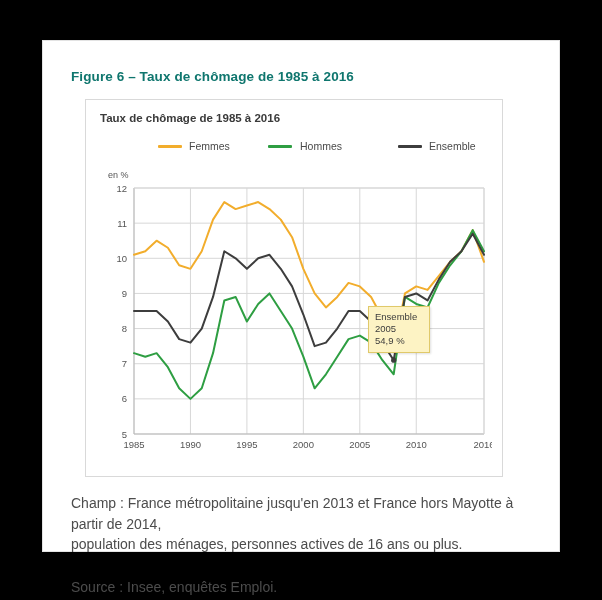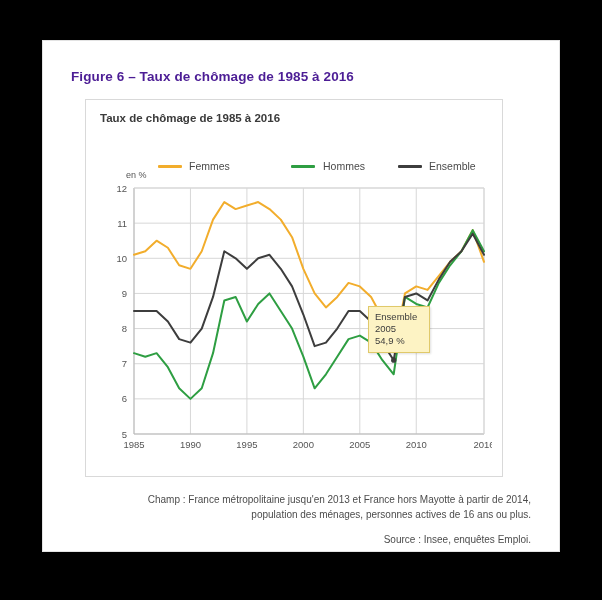--- a/index.html
+++ b/index.html
@@ -20,21 +20,21 @@
     left: 42px; top: 40px;
     width: 518px; height: 512px;
     background: #ffffff;
     border: 1px solid #e3e3e3;
   }
   .fig-title {
     position: absolute;
     left: 28px; top: 28px;
     font-size: 13.5px;
     font-weight: bold;
-    color: #4c1d95;
+    color: #0f766e;
     letter-spacing: 0.1px;
   }
   .chart-box {
     position: absolute;
     left: 42px; top: 58px;
     width: 418px; height: 378px;
     background: #ffffff;
     border: 1px solid #d9d9d9;
     padding-left: 39px;
   }
@@ -51,39 +51,38 @@
     width: 392px;
     height: 20px;
   }
   .legend-item {
     position: absolute;
     display: flex;
     align-items: center;
     gap: 7px;
     font-size: 10.5px;
     color: #4a4a4a;
-    margin-top: 20px;
   }
   .legend-item:nth-child(1) { left: 58px; }
-  .legend-item:nth-child(2) { left: 191px; gap: 8px; }
+  .legend-item:nth-child(2) { left: 168px; gap: 8px; }
   .legend-item:nth-child(3) { left: 298px; }
   .legend-swatch {
     display: inline-block;
     width: 24px;
     height: 3px;
     border-radius: 1px;
   }
   .plot-wrap {
     position: absolute;
     left: 14px; top: 70px;
     width: 392px; height: 290px;
   }
   .unit-label {
     position: absolute;
-    left: 26px; top: 0px;
+    left: 8px; top: 0px;
     font-size: 9px;
     color: #555;
   }
   svg.plot { position: absolute; left: 0; top: 0; }
   .tooltip {
     position: absolute;
     left: 268px; top: 136px;
     width: 62px;
     padding: 4px 5px 5px 6px;
     background: #fdf3c4;
@@ -91,26 +90,25 @@
     font-size: 9.5px;
     line-height: 1.28;
     color: #3c3c3c;
     box-shadow: 1px 1px 2px rgba(0,0,0,0.12);
   }
   .tooltip div { white-space: nowrap; }
   .notes {
     position: absolute;
     left: 28px; top: 452px;
     width: 460px;
-    font-size: 10px;
+    font-size: 14px;
     line-height: 1.48;
     color: #4c4c4c;
-    text-align: right;
   }
-  .notes .src { margin-top: 10px; }
+  .notes .src { margin-top: 22px; }
 </style>
 </head>
 <body>
 
 <div id="page">
   <div class="card">
 
     <div class="fig-title">Figure 6 – Taux de chômage de 1985 à 2016</div>
 
     <div class="chart-box">

